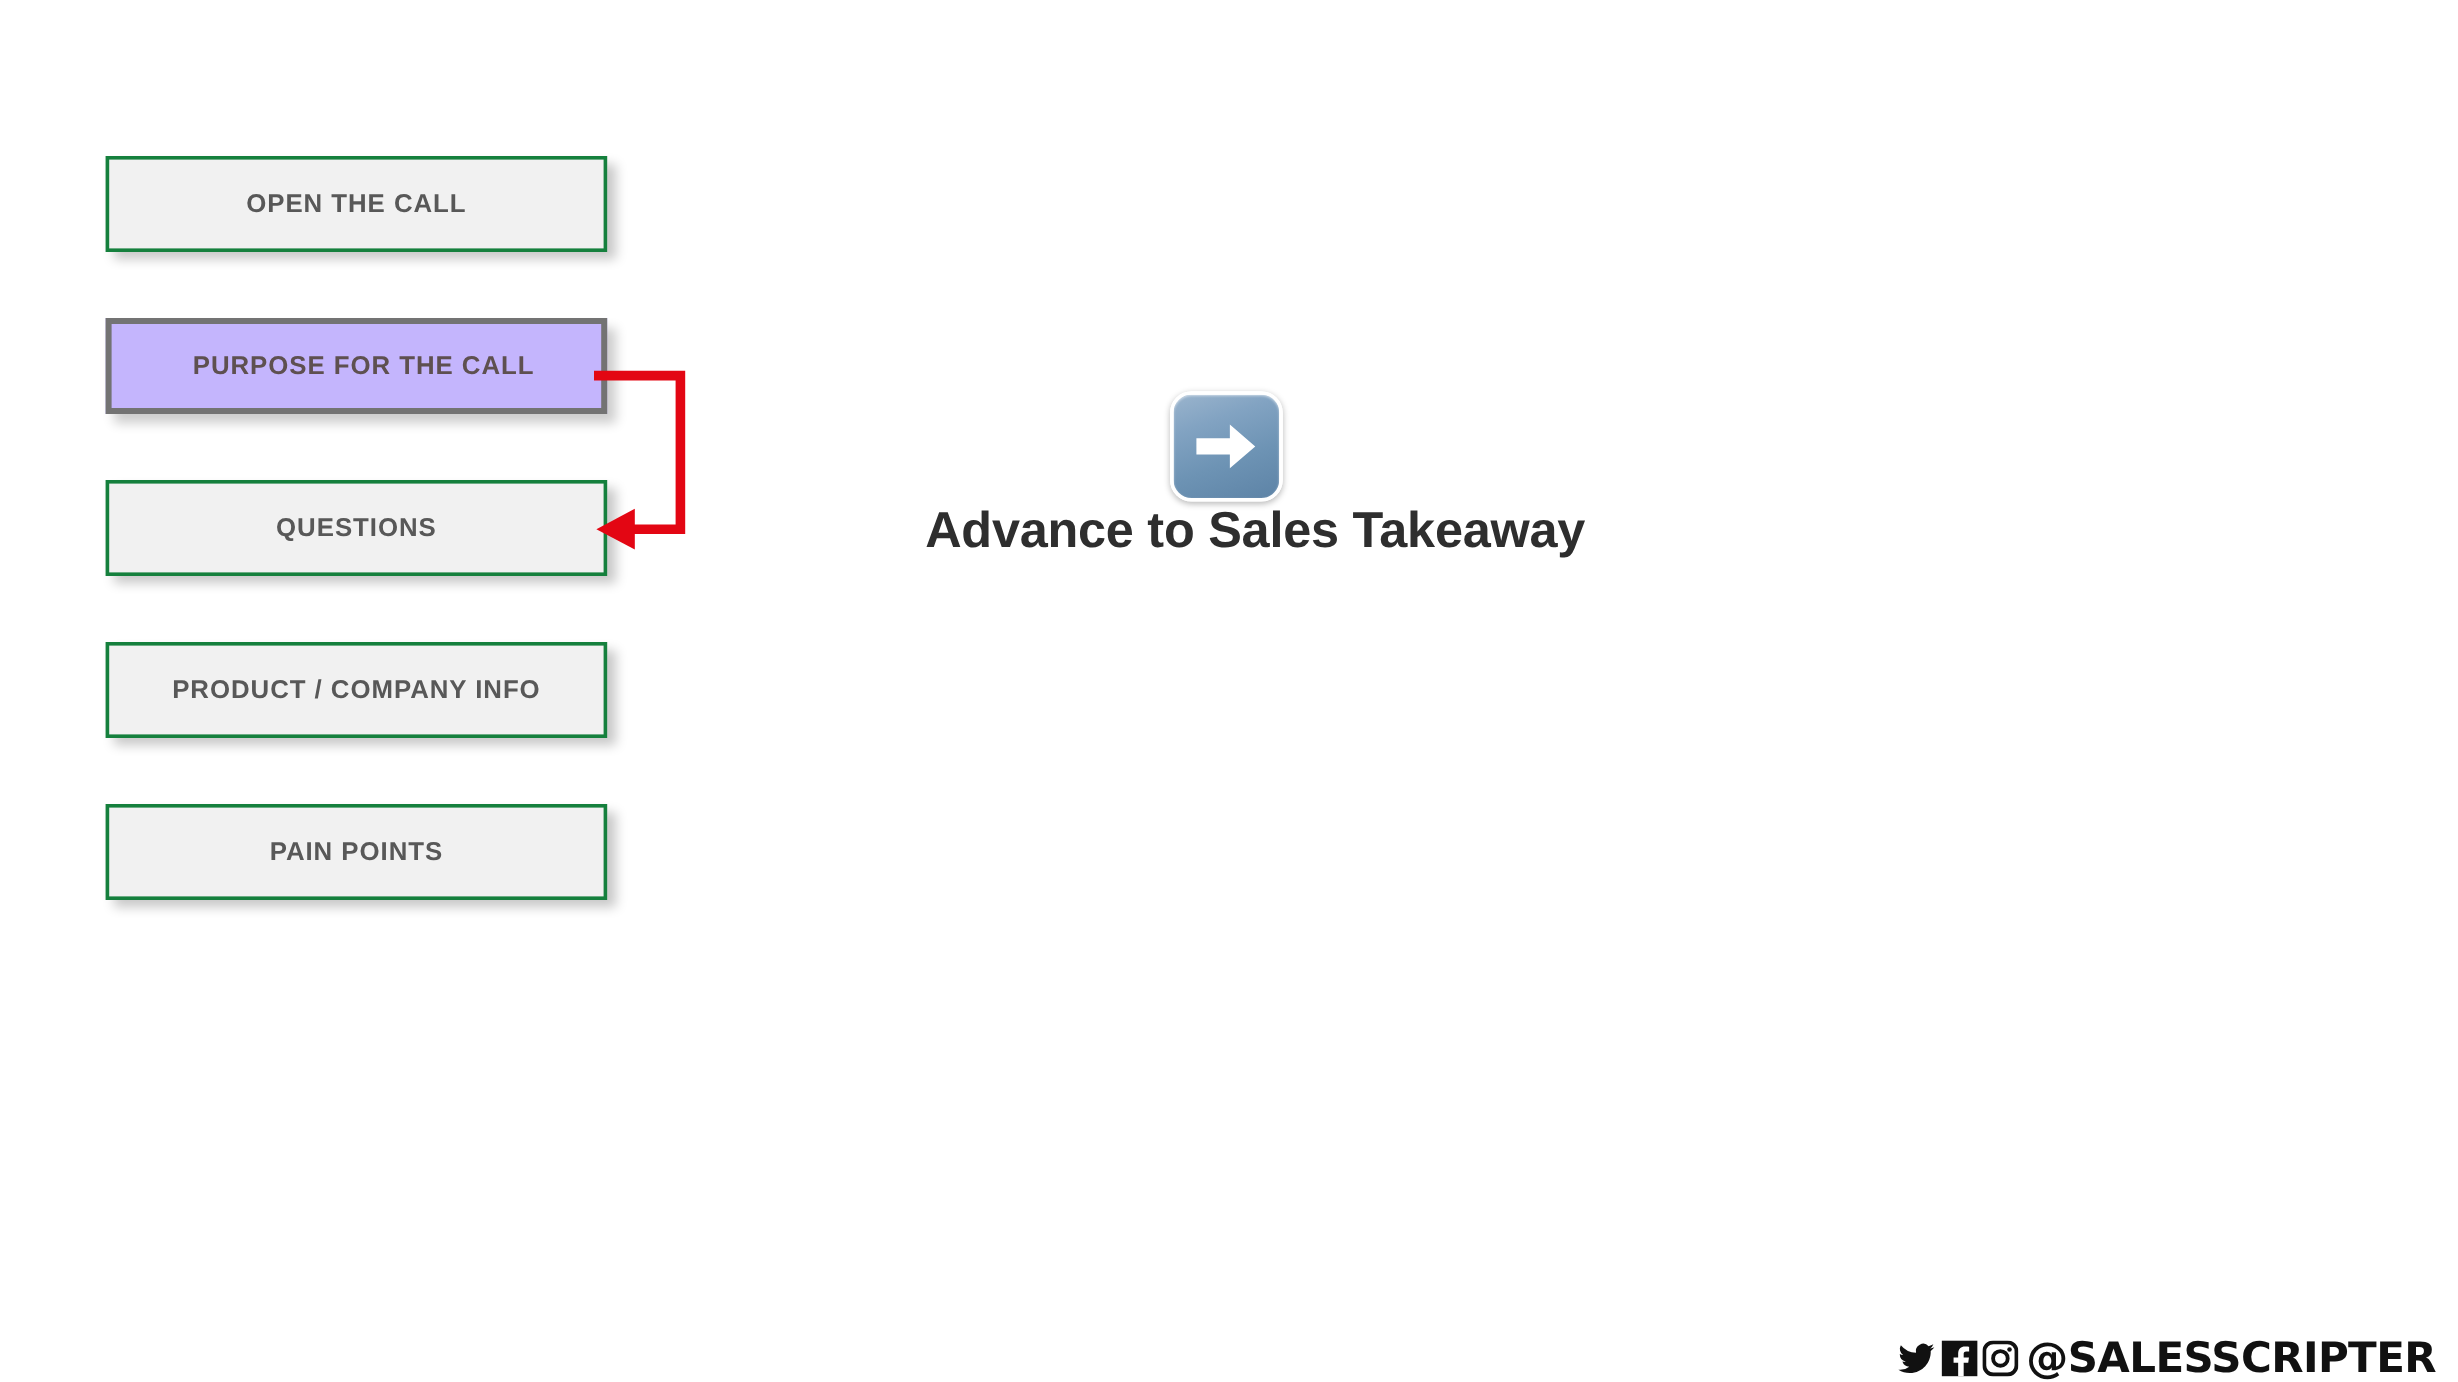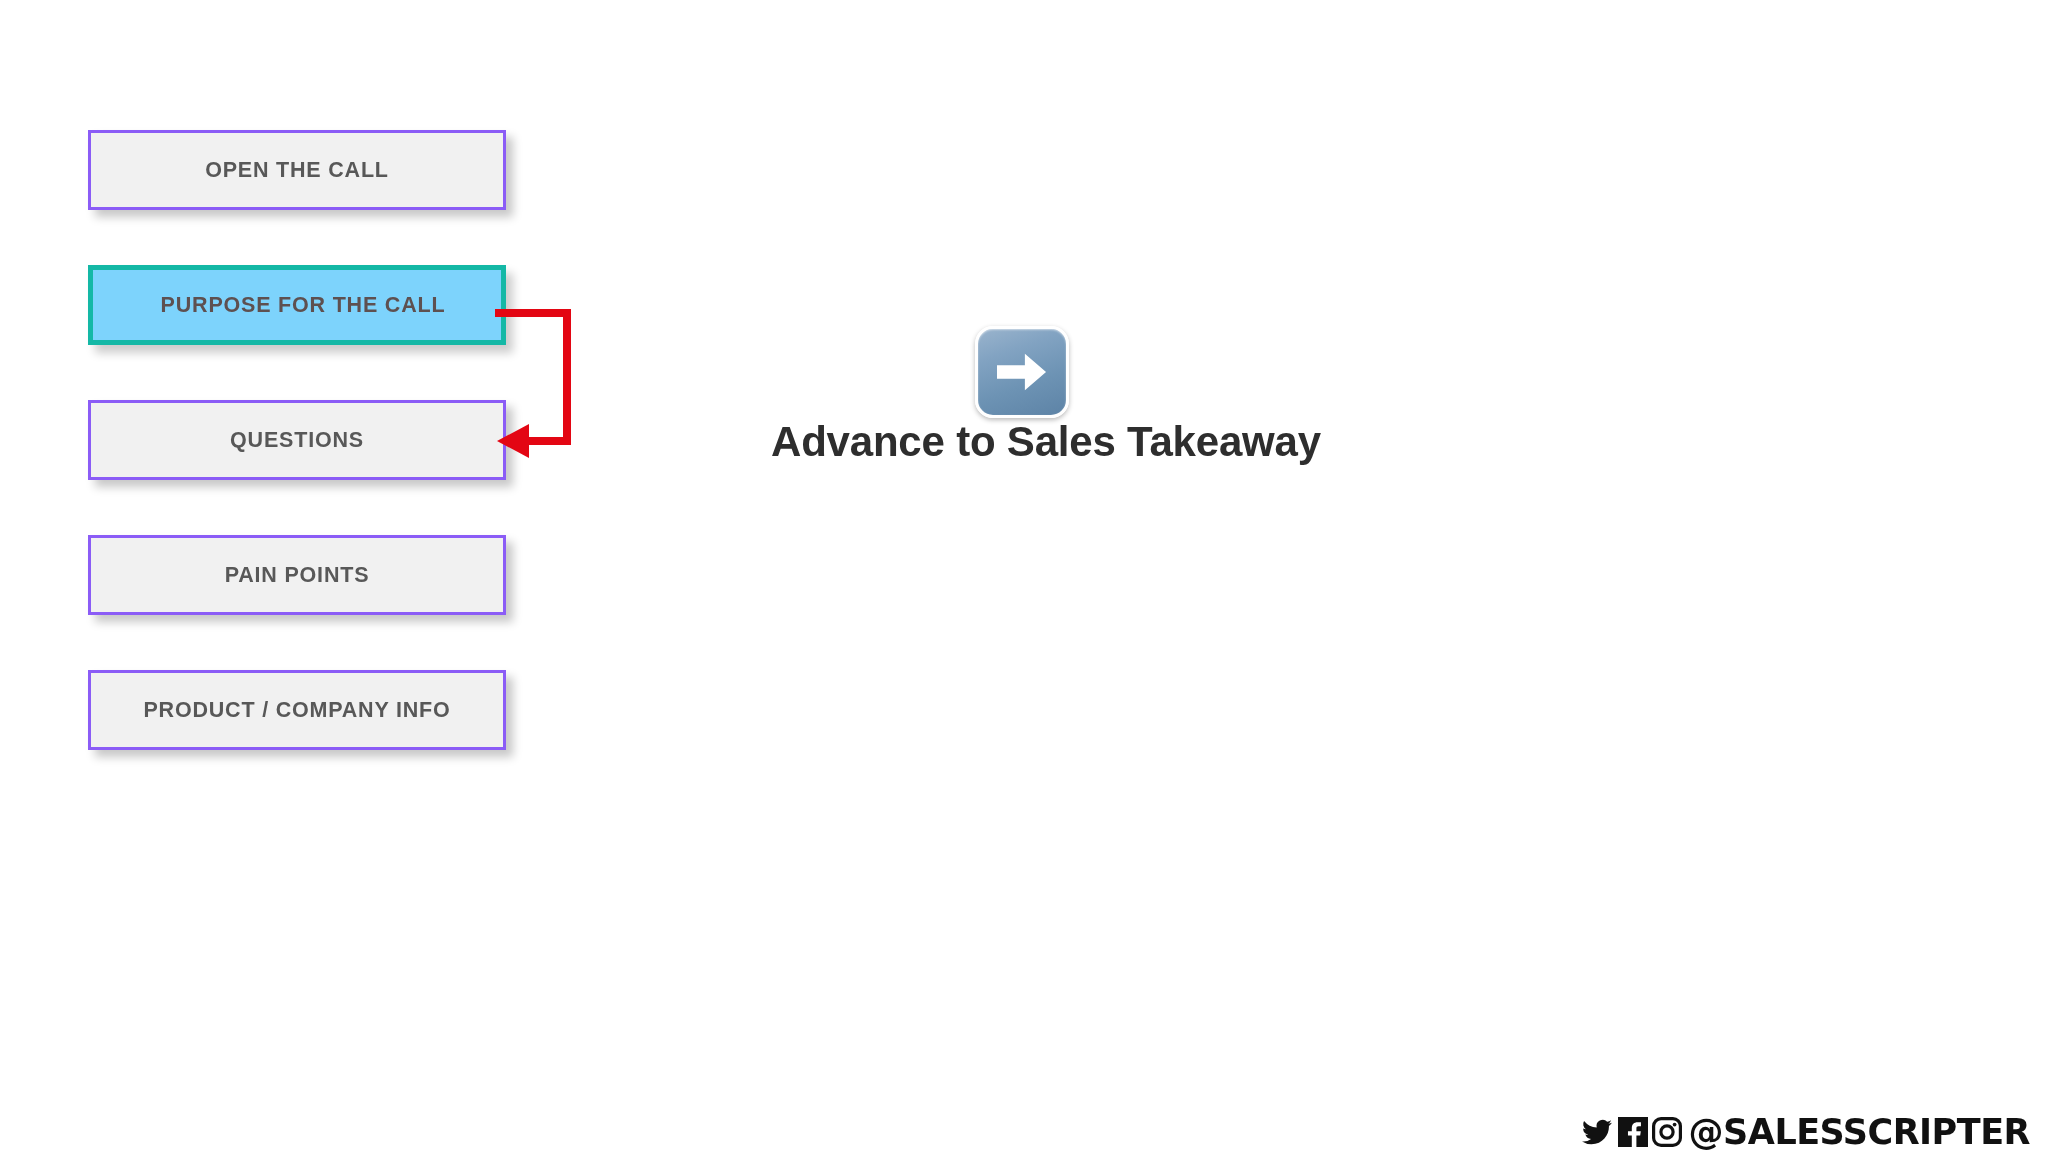--- a/index.html
+++ b/index.html
@@ -24,41 +24,41 @@
     width: 418px;
   }
 
   .stage-button {
     position: relative;
     box-sizing: border-box;
     width: 418px;
     height: 80px;
     margin-bottom: 55px;
     background: #f1f1f1;
-    border: 3px solid #8b5cf6;
+    border: 3px solid #15803d;
     box-shadow: 7px 7px 9px rgba(0, 0, 0, 0.22);
     display: flex;
     align-items: center;
     justify-content: center;
     user-select: none;
   }
   .stage-button:last-child { margin-bottom: 0; }
 
   .stage-button .stage-label {
     font-size: 21.5px;
     font-weight: bold;
     letter-spacing: 0.8px;
     color: #585858;
     text-align: center;
     white-space: nowrap;
   }
 
   .stage-button.is-active {
-    background: #7dd3fc;
-    border: 5px solid #14b8a6;
+    background: #c4b5fd;
+    border: 5px solid #737373;
     box-shadow: 7px 8px 9px rgba(0, 0, 0, 0.20);
     padding-left: 12px;
   }
   .stage-button.is-active .stage-label {
     color: #5e5050;
   }
 
   
   #flow-connector {
     position: absolute;
@@ -141,25 +141,25 @@
   <div class="stage-button is-active">
     <span class="stage-label">PURPOSE FOR THE CALL</span>
   </div>
 
 
   <div class="stage-button">
     <span class="stage-label">QUESTIONS</span>
   </div>
 
   <div class="stage-button">
+    <span class="stage-label">PRODUCT / COMPANY INFO</span>
+  </div>
+
+  <div class="stage-button">
     <span class="stage-label">PAIN POINTS</span>
-  </div>
-
-  <div class="stage-button">
-    <span class="stage-label">PRODUCT / COMPANY INFO</span>
   </div>
 
 
 </div>
 
 <svg id="flow-connector" viewBox="0 0 130 220" width="130" height="220" fill="none">
   <path d="M 0 58 L 72 58 L 72 186 L 26 186" stroke="#e30613" stroke-width="8" fill="none" stroke-linecap="butt" stroke-linejoin="miter"></path>
   <path d="M 2 186 L 34 169 L 34 203 Z" fill="#e30613"></path>
 </svg>
 

